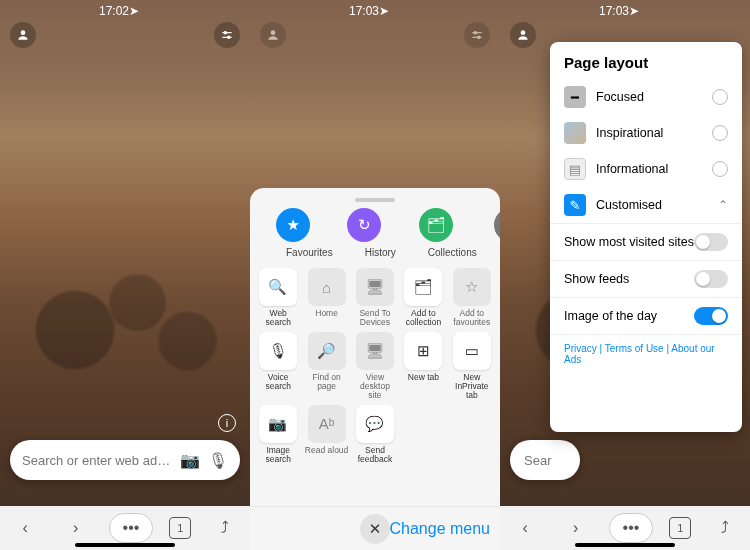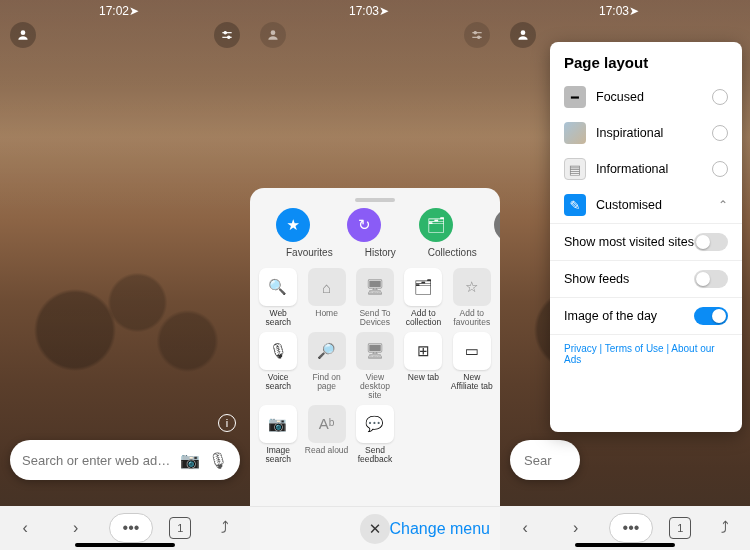--- a/index.html
+++ b/index.html
@@ -179,21 +179,21 @@
           <div class="gitem disabled">
             <div class="tile">🖥</div>
             <div class="lbl">View desktop site</div>
           </div>
           <div class="gitem active">
             <div class="tile">⊞</div>
             <div class="lbl">New tab</div>
           </div>
           <div class="gitem active">
             <div class="tile">▭</div>
-            <div class="lbl">New Affiliate tab</div>
+            <div class="lbl">New InPrivate tab</div>
           </div>
           <div class="gitem active">
             <div class="tile">📷</div>
             <div class="lbl">Image search</div>
           </div>
           <div class="gitem disabled">
             <div class="tile">Aᵇ</div>
             <div class="lbl">Read aloud</div>
           </div>
           <div class="gitem active">

